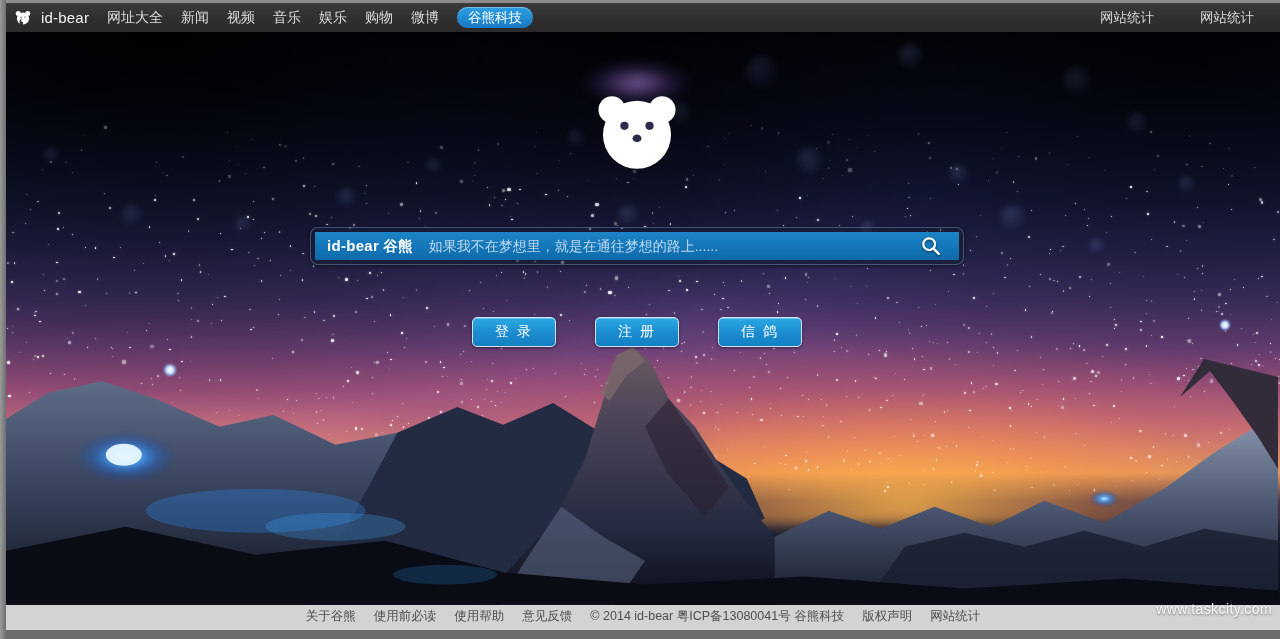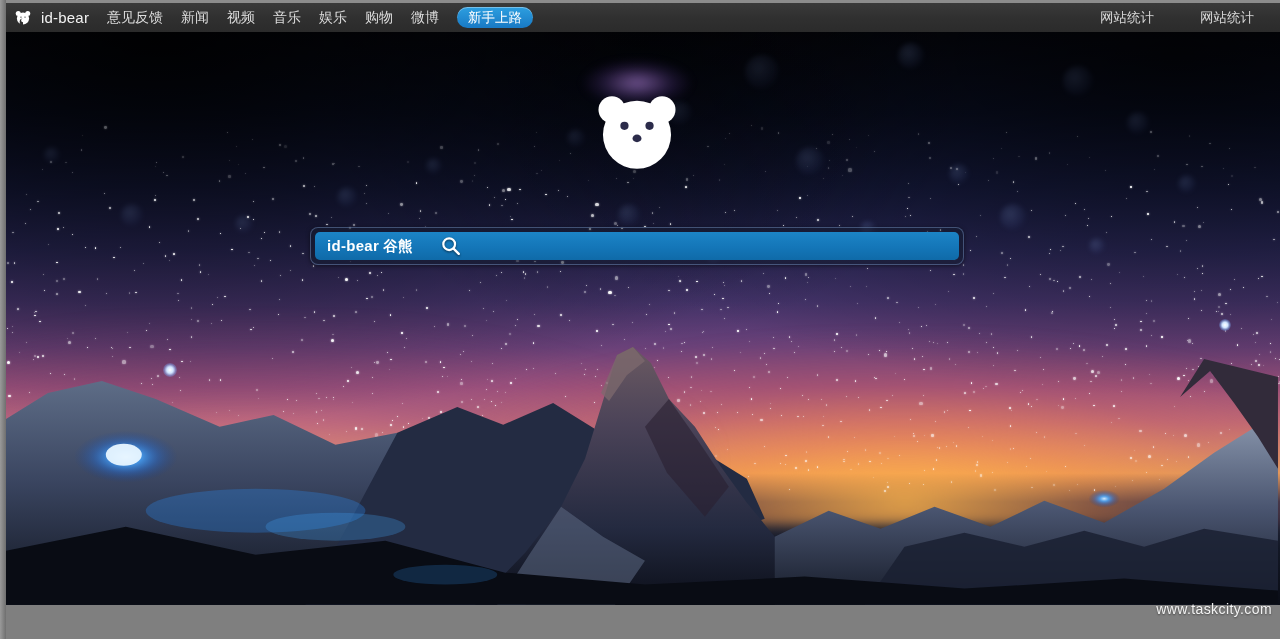--- a/index.html
+++ b/index.html
@@ -215,21 +215,21 @@
     background: rgba(20,28,48,.55);
     border: 1px solid rgba(120,150,200,.45);
     padding: 4px;
     box-shadow: 0 1px 4px rgba(0,0,0,.5);
   }
   #search-inner {
     display: flex;
     align-items: center;
     width: 100%;
     height: 100%;
-    border-radius: 5px;
+    border-radius: 0;
     background: linear-gradient(to bottom, #1c84c6 0%, #1476b8 55%, #0f6aa8 100%);
     overflow: hidden;
   }
   #search-brand {
     flex: 0 0 auto;
     padding: 0 10px 0 12px;
     color: #ffffff;
     font-size: 15px;
     font-weight: bold;
     white-space: nowrap;
@@ -344,29 +344,29 @@
           <circle cx="30.5" cy="10" r="5.6" fill="#fff"></circle>
           <circle cx="20" cy="21" r="13.5" fill="#fff"></circle>
           <path d="M20 36 a7.5 7.5 0 0 1 0 -15 a4.2 4.2 0 0 0 0 8.4 Z" fill="#2e2e2e"></path>
           <path d="M13.5 17 l4 0 l-2 3 Z" fill="#2e2e2e"></path>
           <path d="M22.5 17 l4 0 l-2 3 Z" fill="#2e2e2e"></path>
         </svg>
       </span>
 
       <span class="brand-name">id-bear</span>
 
-      <a class="nav-link" href="#">意见反馈</a>
+      <a class="nav-link" href="#">网址大全</a>
       <a class="nav-link" href="#">新闻</a>
       <a class="nav-link" href="#">视频</a>
       <a class="nav-link" href="#">音乐</a>
       <a class="nav-link" href="#">娱乐</a>
       <a class="nav-link" href="#">购物</a>
       <a class="nav-link" href="#">微博</a>
 
-      <span class="nav-pill">新手上路</span>
+      <span class="nav-pill">谷熊科技</span>
 
       <span class="topbar-spacer"></span>
 
       <a class="nav-right" href="#">网站统计</a>
       <a class="nav-right last" href="#">网站统计</a>
     </div>
   </div>
 
   <div id="hero">
     <div class="sky"></div>
@@ -1621,29 +1621,46 @@
         <ellipse cx="50" cy="54" rx="5" ry="4.2" fill="#2b2b4a"></ellipse>
       </svg>
     </div>
 
     <div id="search-row">
       <div id="search-shell">
         <div id="search-inner">
           <span id="search-brand">
             <span>id-bear</span><span class="cn">谷熊</span>
           </span>
+          <input id="search-input" type="text" placeholder="如果我不在梦想里，就是在通往梦想的路上......" style="">
           <button id="search-btn">
             <svg width="22" height="22" viewBox="0 0 24 24">
               <circle cx="10" cy="10" r="6.4" fill="none" stroke="#ffffff" stroke-width="2.4"></circle>
               <line x1="14.8" y1="14.8" x2="20.5" y2="20.5" stroke="#ffffff" stroke-width="2.6" stroke-linecap="round"></line>
             </svg>
           </button>
         </div>
       </div>
     </div>
 
+    <div id="actions">
+      <button class="act-btn">登 录</button>
+      <button class="act-btn">注 册</button>
+      <button class="act-btn">信 鸽</button>
+    </div>
   </div>
 
+  <div id="footer">
+    <div id="footer-inner">
+      <a class="foot-link" href="#">关于谷熊</a>
+      <a class="foot-link" href="#">使用前必读</a>
+      <a class="foot-link" href="#">使用帮助</a>
+      <a class="foot-link" href="#">意见反馈</a>
+      <span class="foot-copy">© 2014 id-bear 粤ICP备13080041号 谷熊科技</span>
+      <a class="foot-link" href="#">版权声明</a>
+      <a class="foot-link" href="#">网站统计</a>
+    </div>
+  </div>
 
   <div id="watermark">www.taskcity.com</div>
 
   <div id="edge-left"></div>
 </div>
 
 </body></html>

